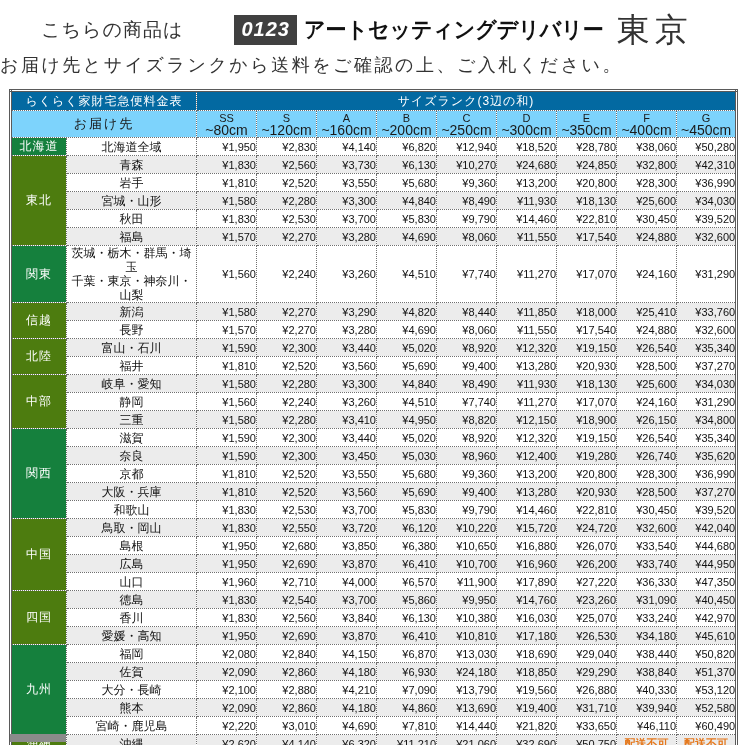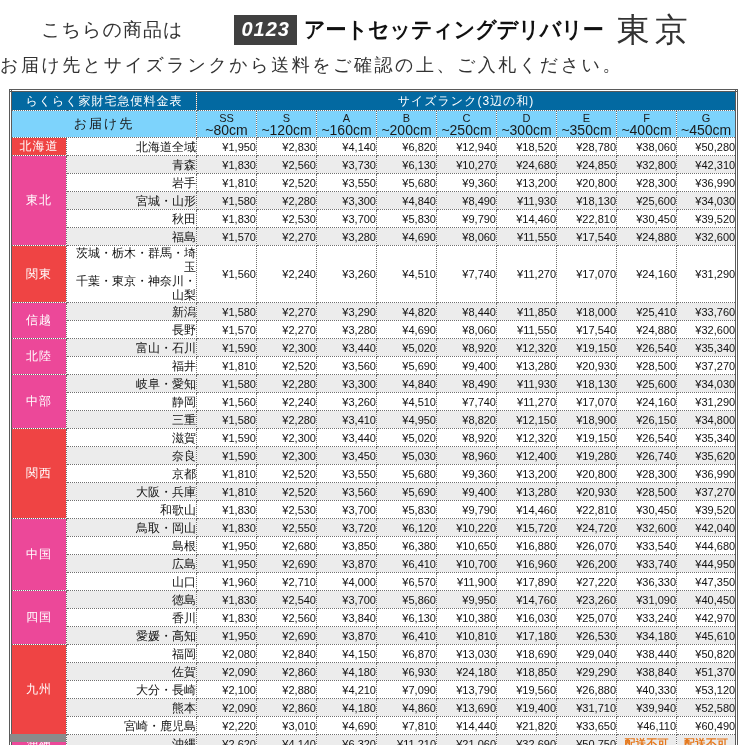--- a/index.html
+++ b/index.html
@@ -58,29 +58,29 @@
     background: #7dd3fc; color: #1a1a1a;
     font-weight: normal; height: 26px;
   }
   .dest-head { font-size: 13px; letter-spacing: 2px; }
   .col-rank { display: block; font-size: 11px; line-height: 12px; }
   .col-range { display: block; font-size: 14px; line-height: 12px; }
 
   tbody tr { height: 18px; }
   tbody tr.tall { height: 37px; }
   tbody tr.stripe td { background: #ececec; }
-  tbody tr.stripe td.region { background: #ec4899; }
+  tbody tr.stripe td.region { background: #4d7c0f; }
 
   td.region {
-    background: #ef4444; color: #ffffff;
+    background: #15803d; color: #ffffff;
     font-size: 12px; text-align: center;
     letter-spacing: 1px;
   }
   td.dest {
-    font-size: 12px; text-align: right;
+    font-size: 12px; text-align: center;
     white-space: pre-line; line-height: 14px;
     color: #111;
   }
   td.price {
     font-size: 11px; text-align: right;
     padding-right: 5px; color: #111;
     font-family: "Liberation Sans", "DejaVu Sans Mono", sans-serif;
   }
   td.price.na {
     color: #e5791e; text-align: center;

